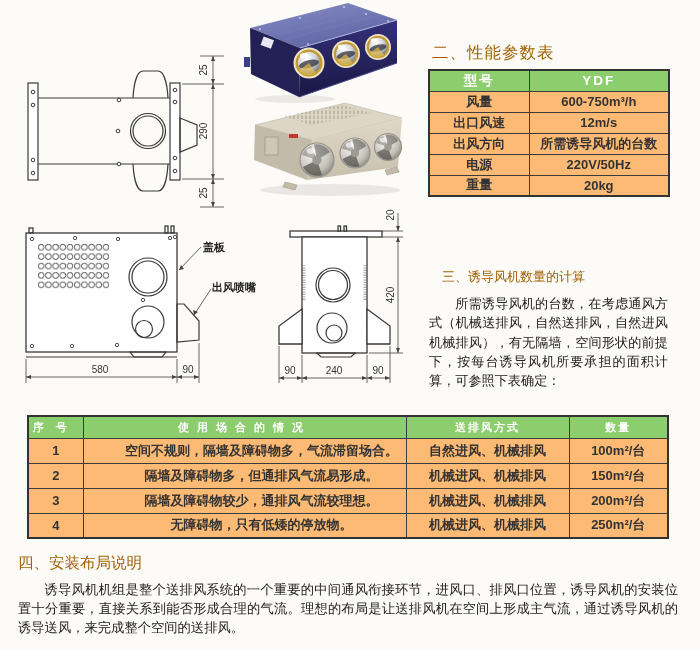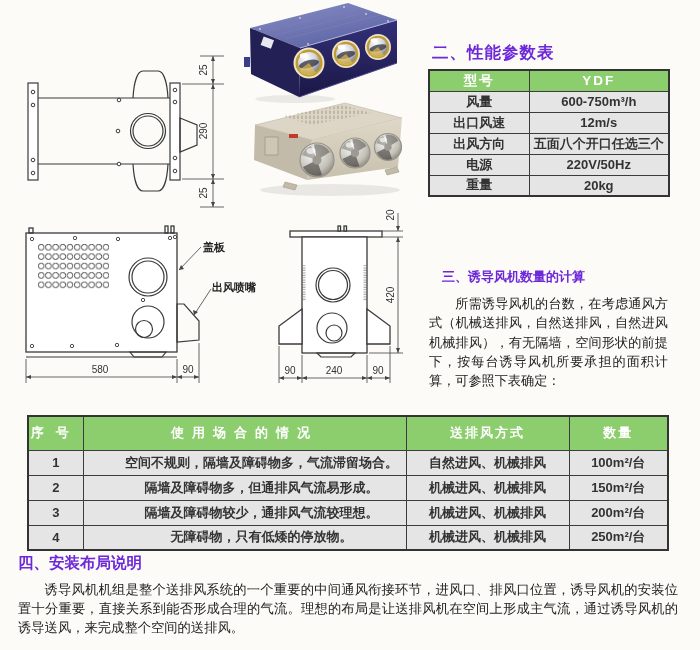--- a/index.html
+++ b/index.html
@@ -1,35 +1,35 @@
 <!DOCTYPE html>
 <html><head>
 <meta charset="utf-8">
 <style>
  * { margin:0; padding:0; box-sizing:border-box; }
  html,body { width:700px; height:650px; }
  body { position:relative; background:#fcfbf7; font-family:"Liberation Sans","DejaVu Sans",sans-serif; color:#2a2a2a; overflow:hidden; }
  .abs { position:absolute; }
- .heading { position:absolute; color:#6d28d9; font-weight:bold; }
+ .heading { position:absolute; color:#a16207; font-weight:normal; }
  #h2 { left:432px; top:42px; font-size:16.5px; letter-spacing:1px; }
  #h3 { left:442px; top:268px; font-size:13px; }
  #h4 { left:18px; top:553px; font-size:15.5px; }
  .para { position:absolute; text-align:justify; font-weight:normal; color:#222; }
  #para3 { left:429px; top:294px; width:239px; font-size:13.15px; line-height:19.3px; text-indent:2em; }
  #para4 { left:18px; top:580px; width:660px; font-size:13.3px; line-height:19px; text-indent:2em; }
- table { border-collapse:collapse; position:absolute; table-layout:fixed; background:#e5e5e5; border:2px solid #333; }
+ table { border-collapse:collapse; position:absolute; table-layout:fixed; background:#fdba74; border:2px solid #333; }
  td { border:1.6px solid #3c3c3c; text-align:center; vertical-align:middle; font-weight:bold; color:#333; padding:0; }
  #spec { left:428px; top:69px; width:240px; }
  #spec td { height:21px; font-size:13px; }
  #spec .c1 { width:100px; } #spec .c2 { width:140px; }
  #spec tr.hd td { background:#8ccd6e; color:#fff; font-size:13.5px; letter-spacing:2px; }
  #spec td.small { font-size:12px; }
  #usage { left:27px; top:415px; width:640px; }
  #usage td { height:25px; font-size:13px; }
- #usage tr.hd td { background:#8ccd6e; color:#fff; height:34px; font-size:13px; text-align:center; }
+ #usage tr.hd td { background:#8ccd6e; color:#fff; height:22px; font-size:11px; text-align:center; }
  #usage .u1 { width:55px; } #usage .u2 { width:323px;margin-left:8px; } #usage .u3 { width:163px; } #usage .u4 { width:99px; }
  #usage td.situ { text-align:center; padding-left:34px; }
  .ls2 { letter-spacing:2px; } .ls8 { letter-spacing:8px; } .ls10 { letter-spacing:12px; }
  svg text { font-family:"Liberation Sans","DejaVu Sans",sans-serif; }
 </style>
 </head>
 <body>
 
 <div class="heading" id="h2">二、性能参数表</div>
 <div class="heading" id="h3">三、诱导风机数量的计算</div>
@@ -47,21 +47,21 @@
   <tr>
         <td>风量</td>
         <td>600-750m³/h</td>
       </tr>
   <tr>
         <td>出口风速</td>
         <td>12m/s</td>
       </tr>
   <tr>
         <td>出风方向</td>
-        <td>五面八个开口任选三个</td>
+        <td>所需诱导风机的台数</td>
       </tr>
   <tr>
         <td>电源</td>
         <td>220V/50Hz</td>
       </tr>
   <tr>
         <td>重量</td>
         <td>20kg</td>
       </tr>
 </tbody>

